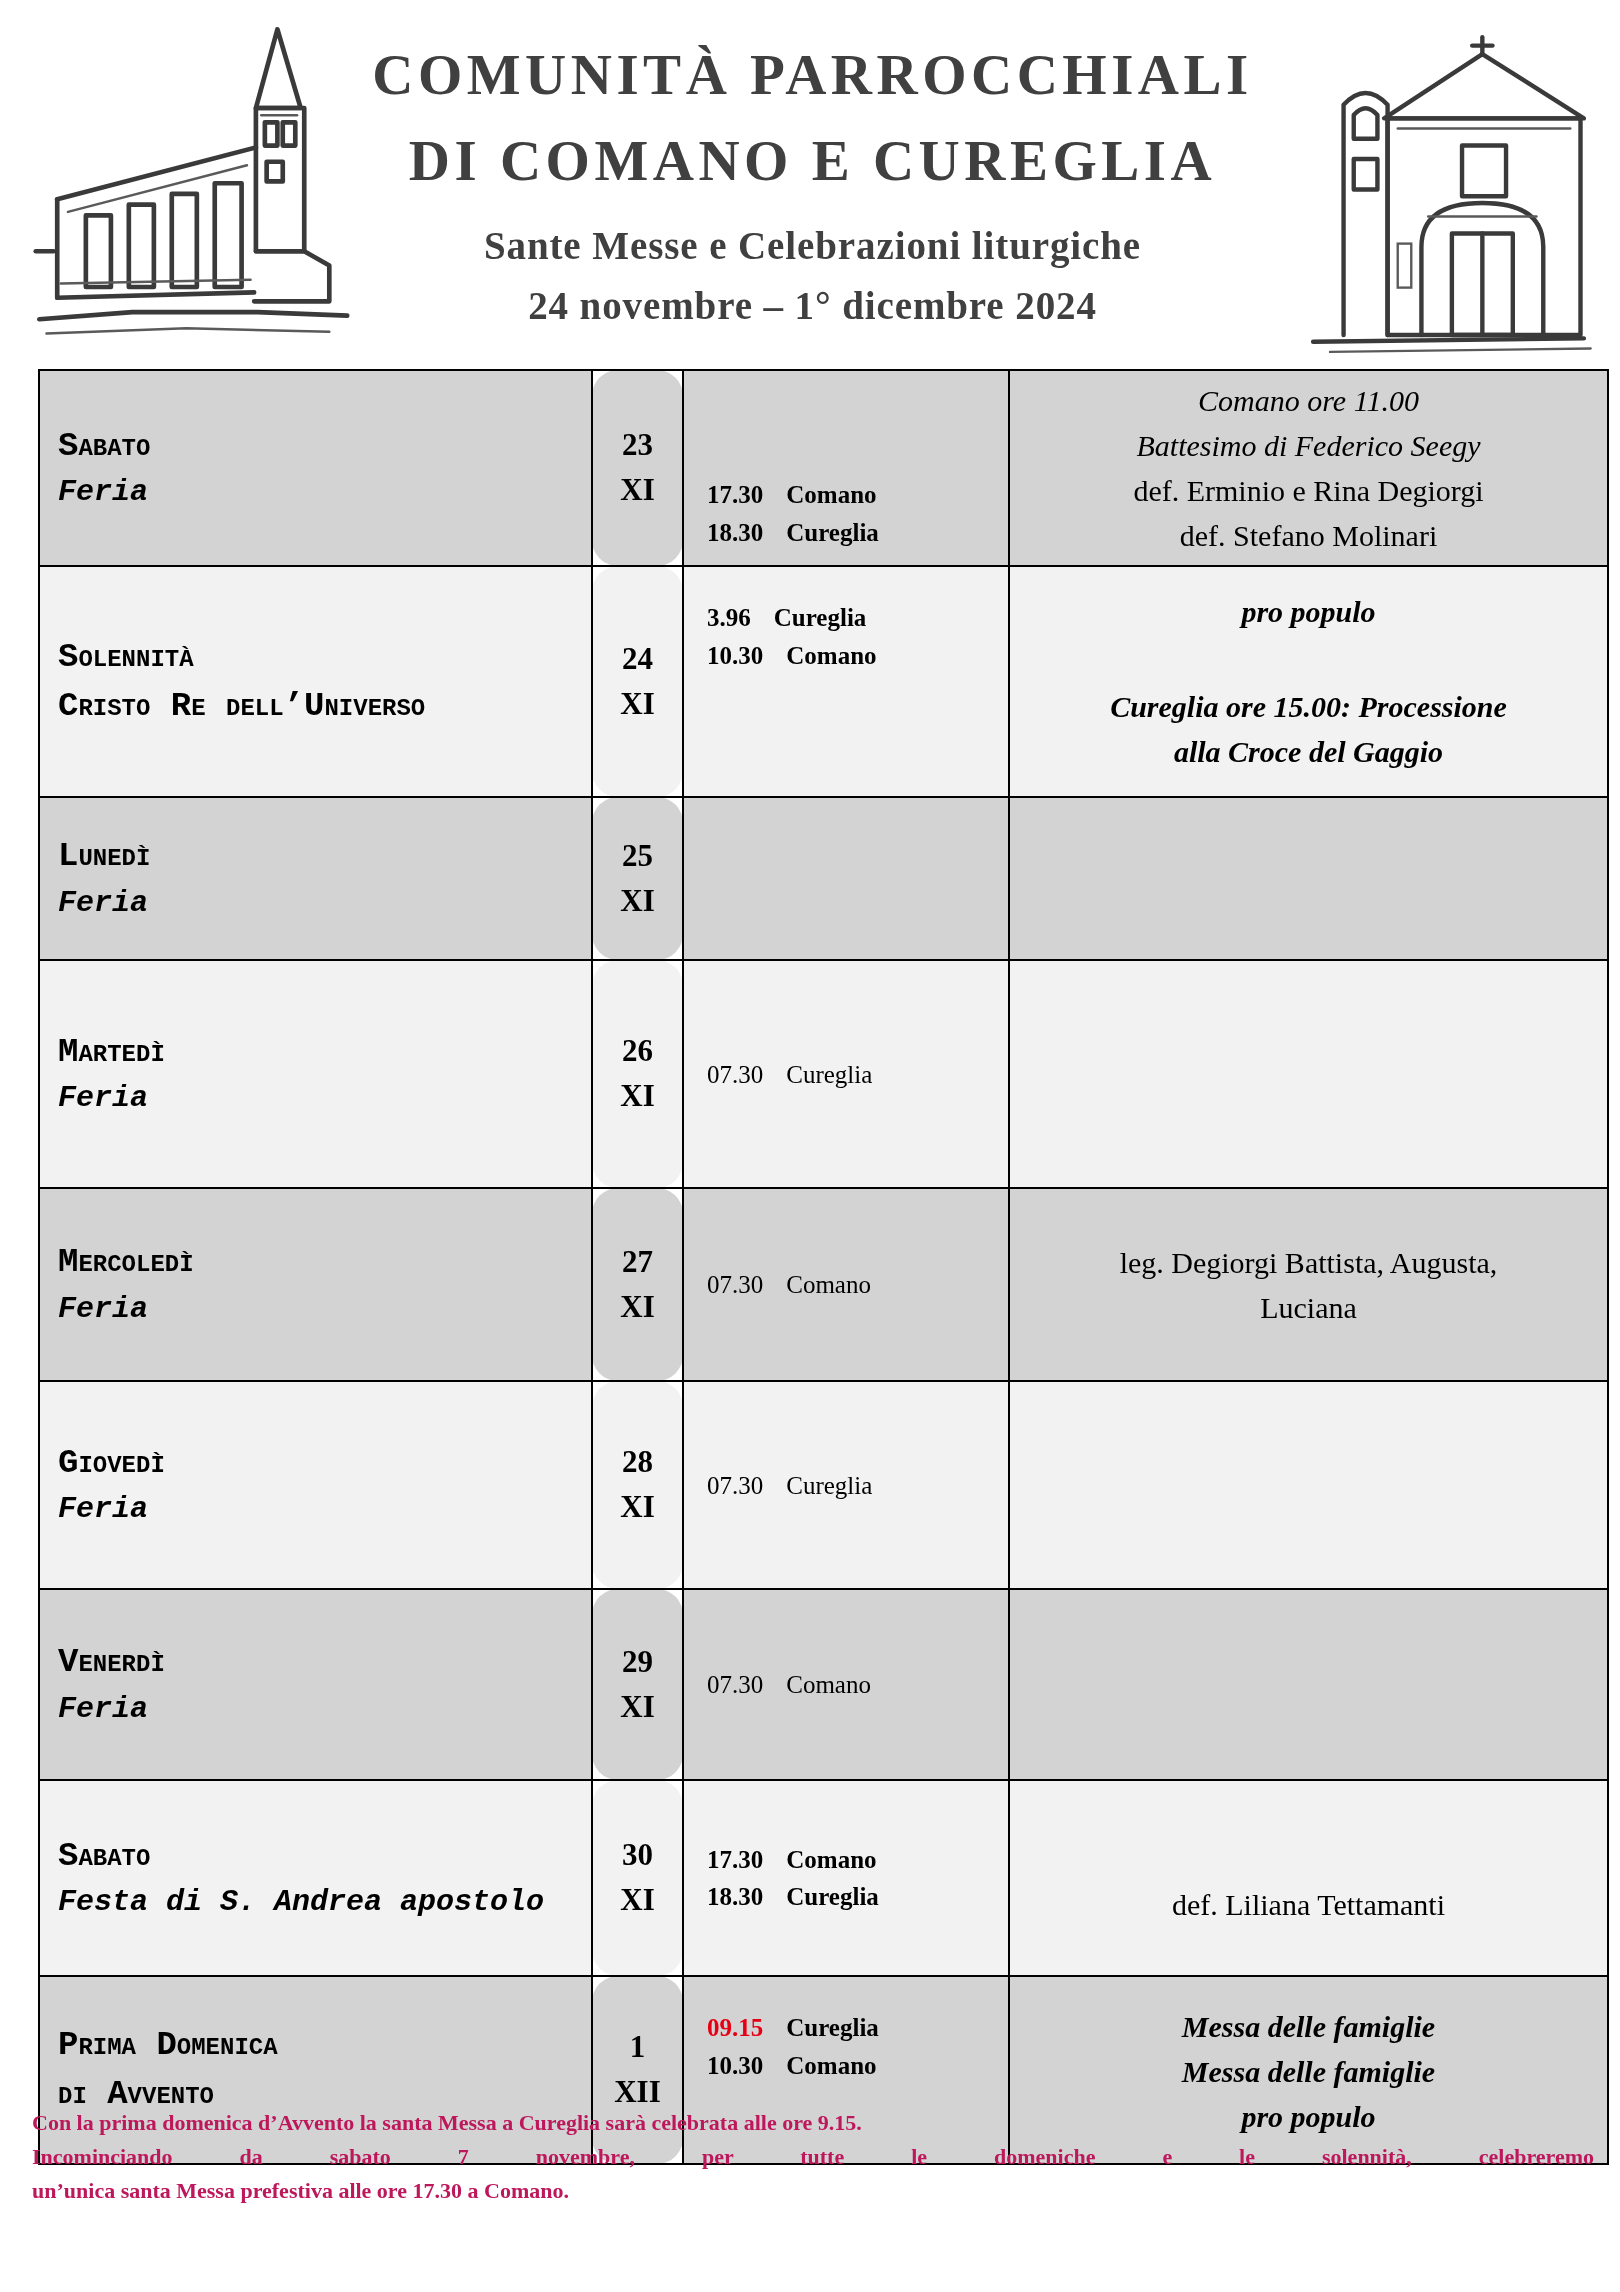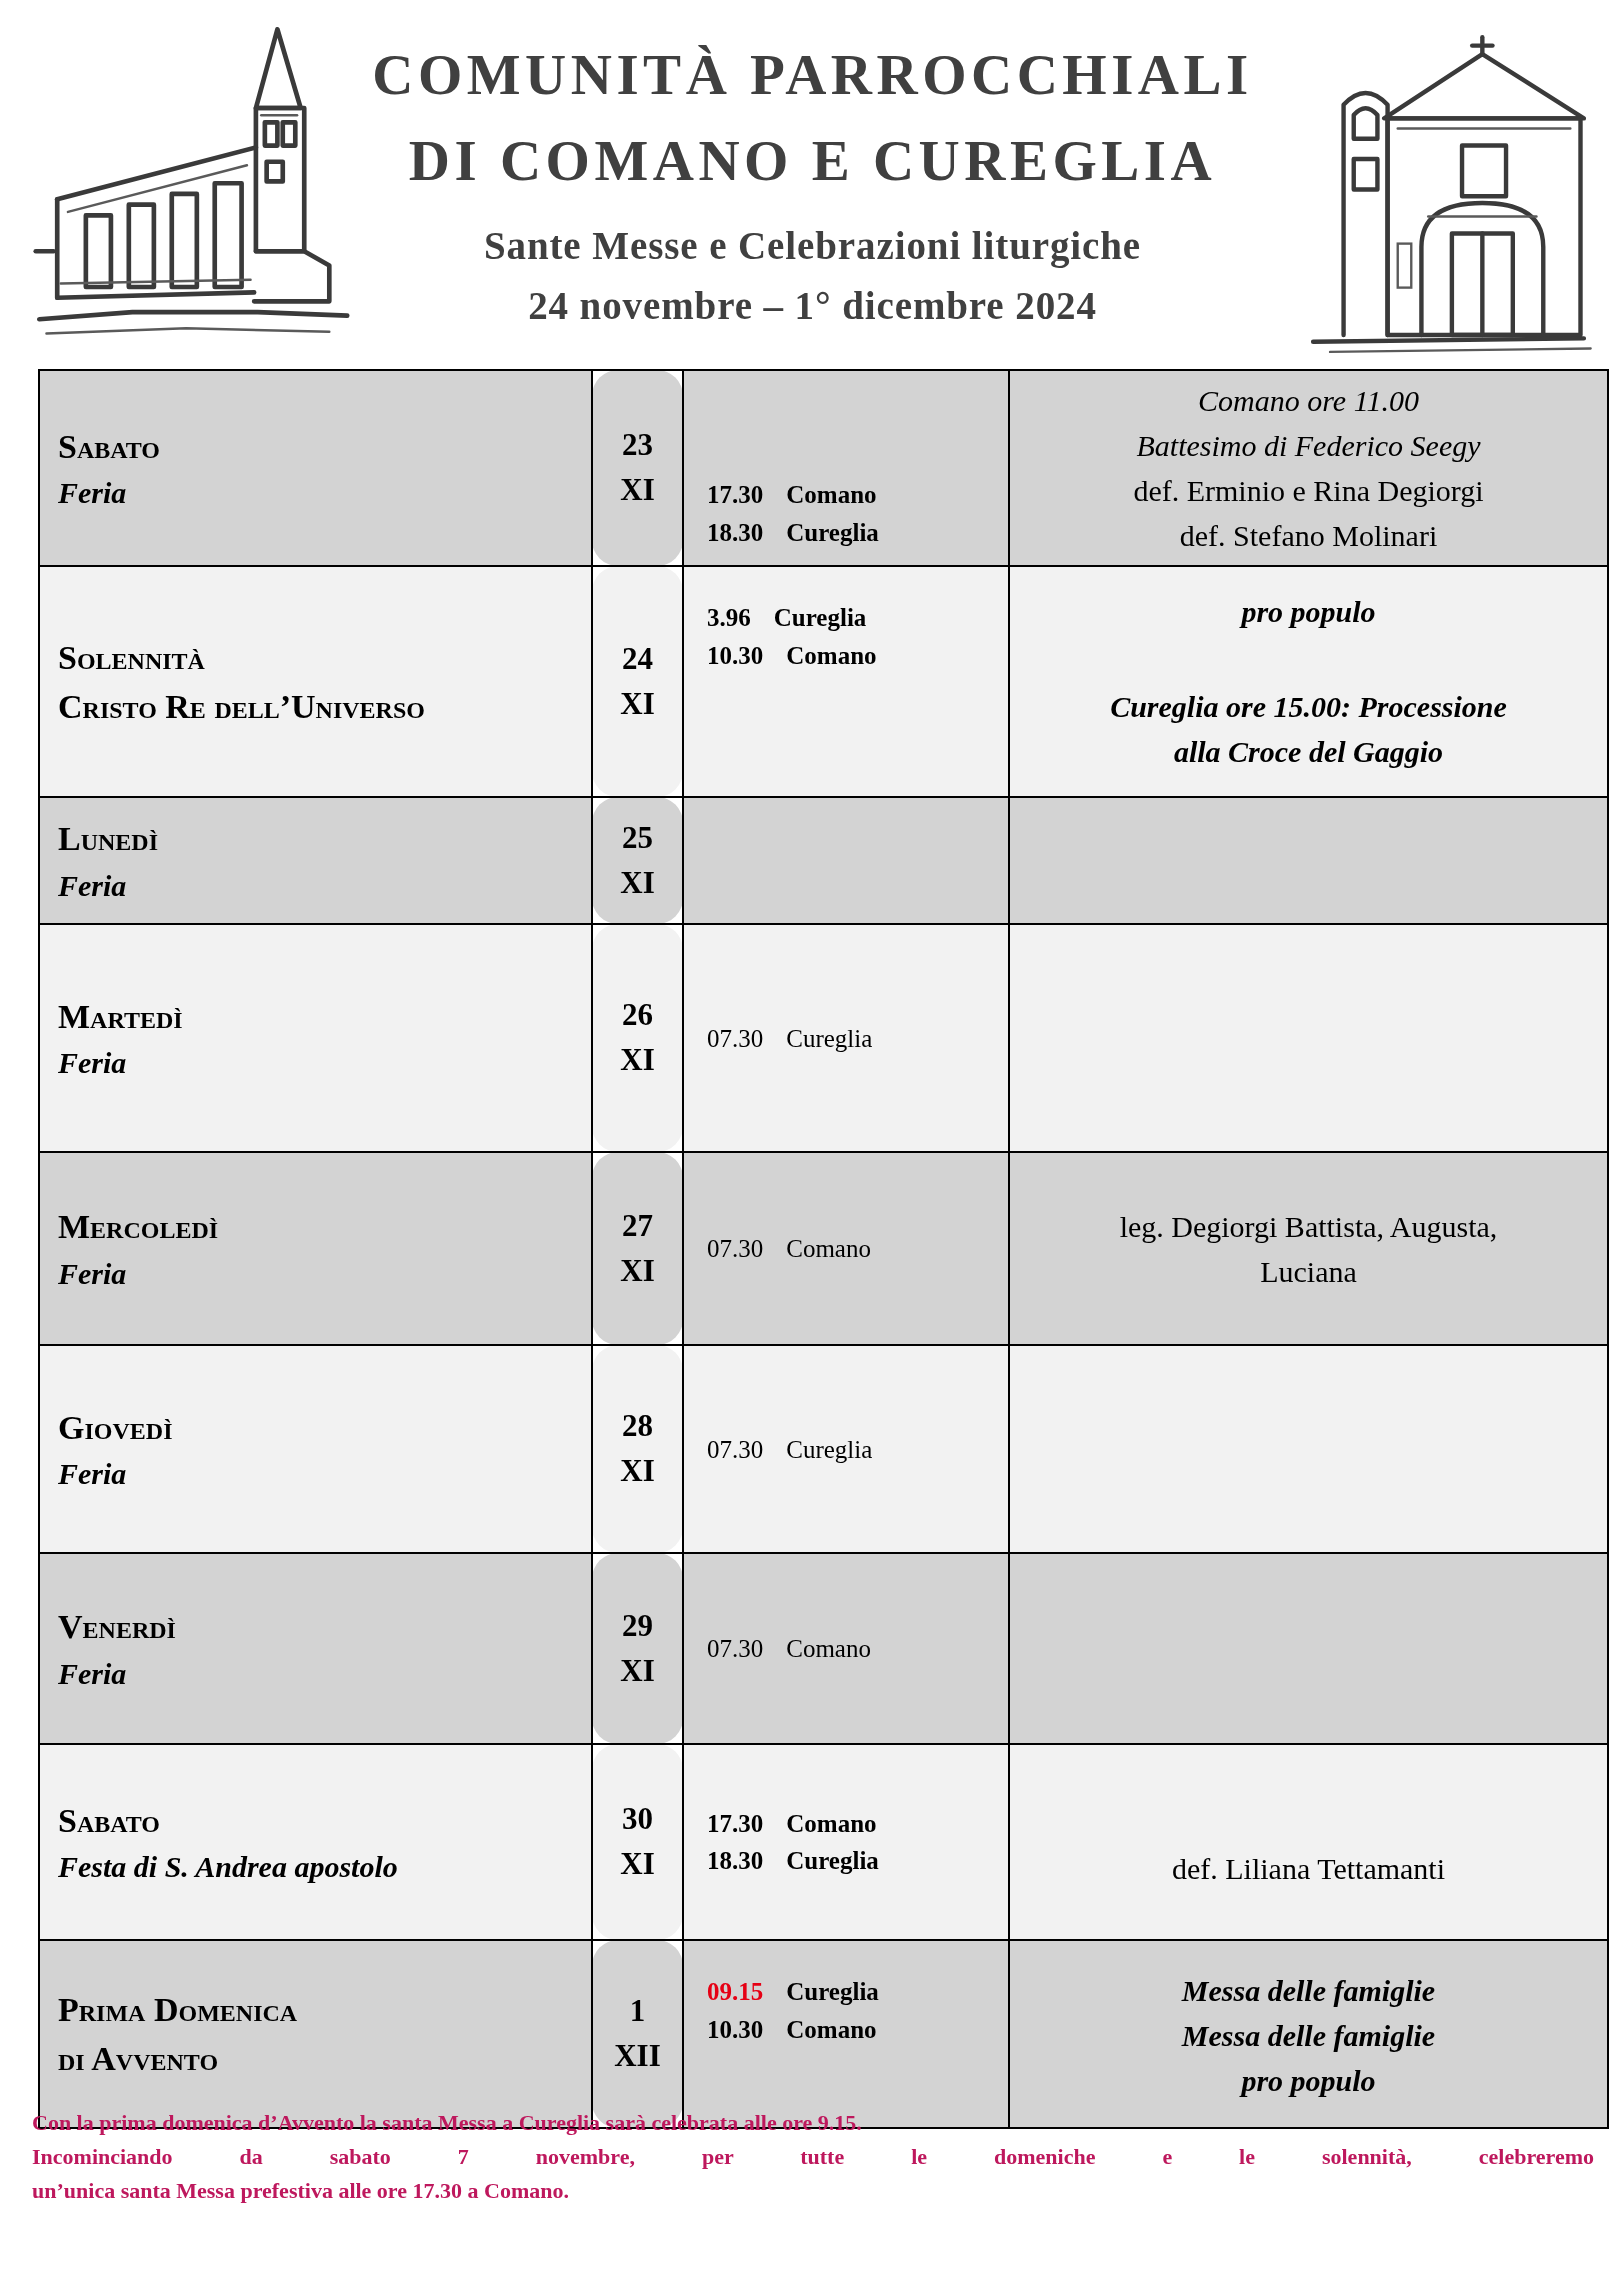--- a/index.html
+++ b/index.html
@@ -20,21 +20,21 @@
 
   
   table.schedule{
     position:absolute;left:38px;top:369px;width:1569px;
     border-collapse:collapse;table-layout:fixed;
   }
   .schedule td{border:2.7px solid #000;padding:0;overflow:hidden;margin-left:40px;}
   tr.shaded{background:#d3d3d3;}
   tr.light{background:#f2f2f2;}
 
-  td.c-day{padding-left:18px;vertical-align:middle;}
+  td.c-day{padding-left:18px;vertical-align:middle;font-family:Liberation Mono, monospace;}
   .ln-day{font-variant:small-caps;font-weight:bold;font-size:34px;line-height:1.45;}
   .ln-feria{font-weight:bold;font-style:italic;font-size:30px;line-height:1.45;}
 
   td.c-date{text-align:center;vertical-align:middle;font-weight:bold;font-size:31px;line-height:1.45;border-radius:26px;}
 
   td.c-time{padding-left:23px;font-size:25px;vertical-align:middle;}
   td.c-time.v-bottom{vertical-align:bottom;padding-bottom:14.3px;}
   td.c-time.v-top{vertical-align:top;padding-top:32px;}
   .mass-line{line-height:1.5;white-space:nowrap;}
   .mass-line.bold{font-weight:bold;}
@@ -161,21 +161,21 @@
           <div class="mass-line bold"><span class="time">3.96</span><span class="place">Cureglia</span></div>
           <div class="mass-line bold"><span class="time">10.30</span><span class="place">Comano</span></div>
         </td>
         <td class="c-notes v-middle">
           <div class="ln-bolditalic">pro populo</div>
           <div class="ln-gap"></div>
           <div class="ln-bolditalic">Cureglia ore 15.00: Processione</div>
           <div class="ln-bolditalic">alla Croce del Gaggio</div>
         </td>
       </tr>
-      <tr class="shaded" style="height: 127px;">
+      <tr class="shaded" style="height: 163px;">
         <td class="c-day">
           <div class="ln-day">Lunedì</div>
           <div class="ln-feria">Feria</div>
         </td>
         <td class="c-date">
           <div>25</div>
           <div>XI</div>
         </td>
         <td class="c-time v-middle"></td>
         <td class="c-notes v-middle"></td>

